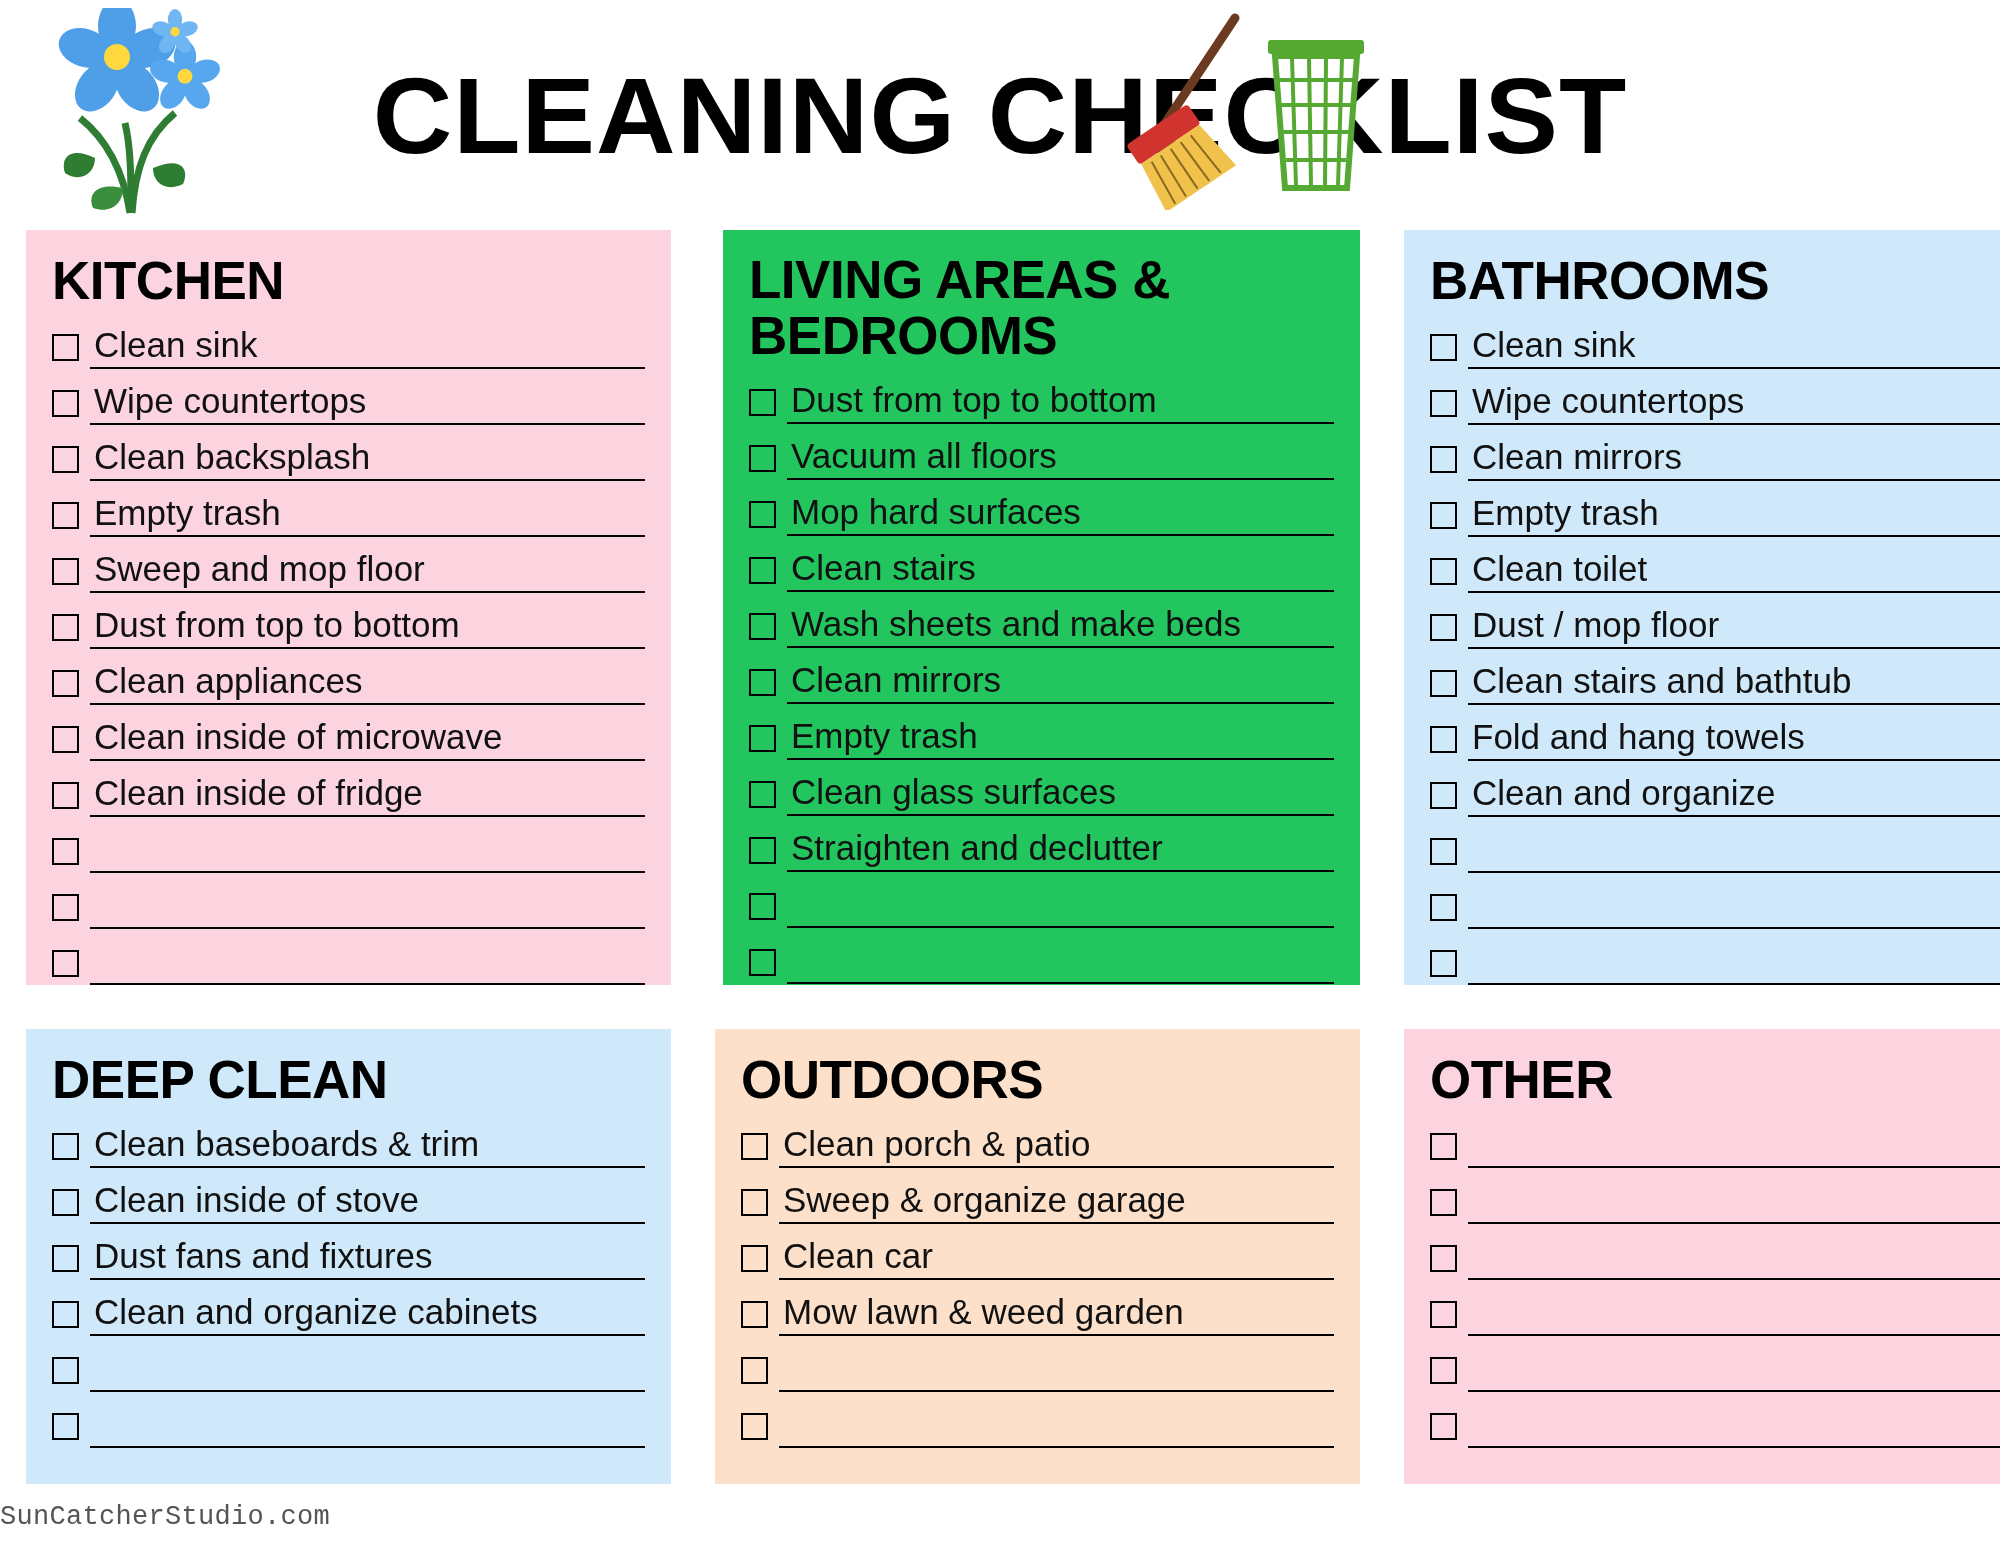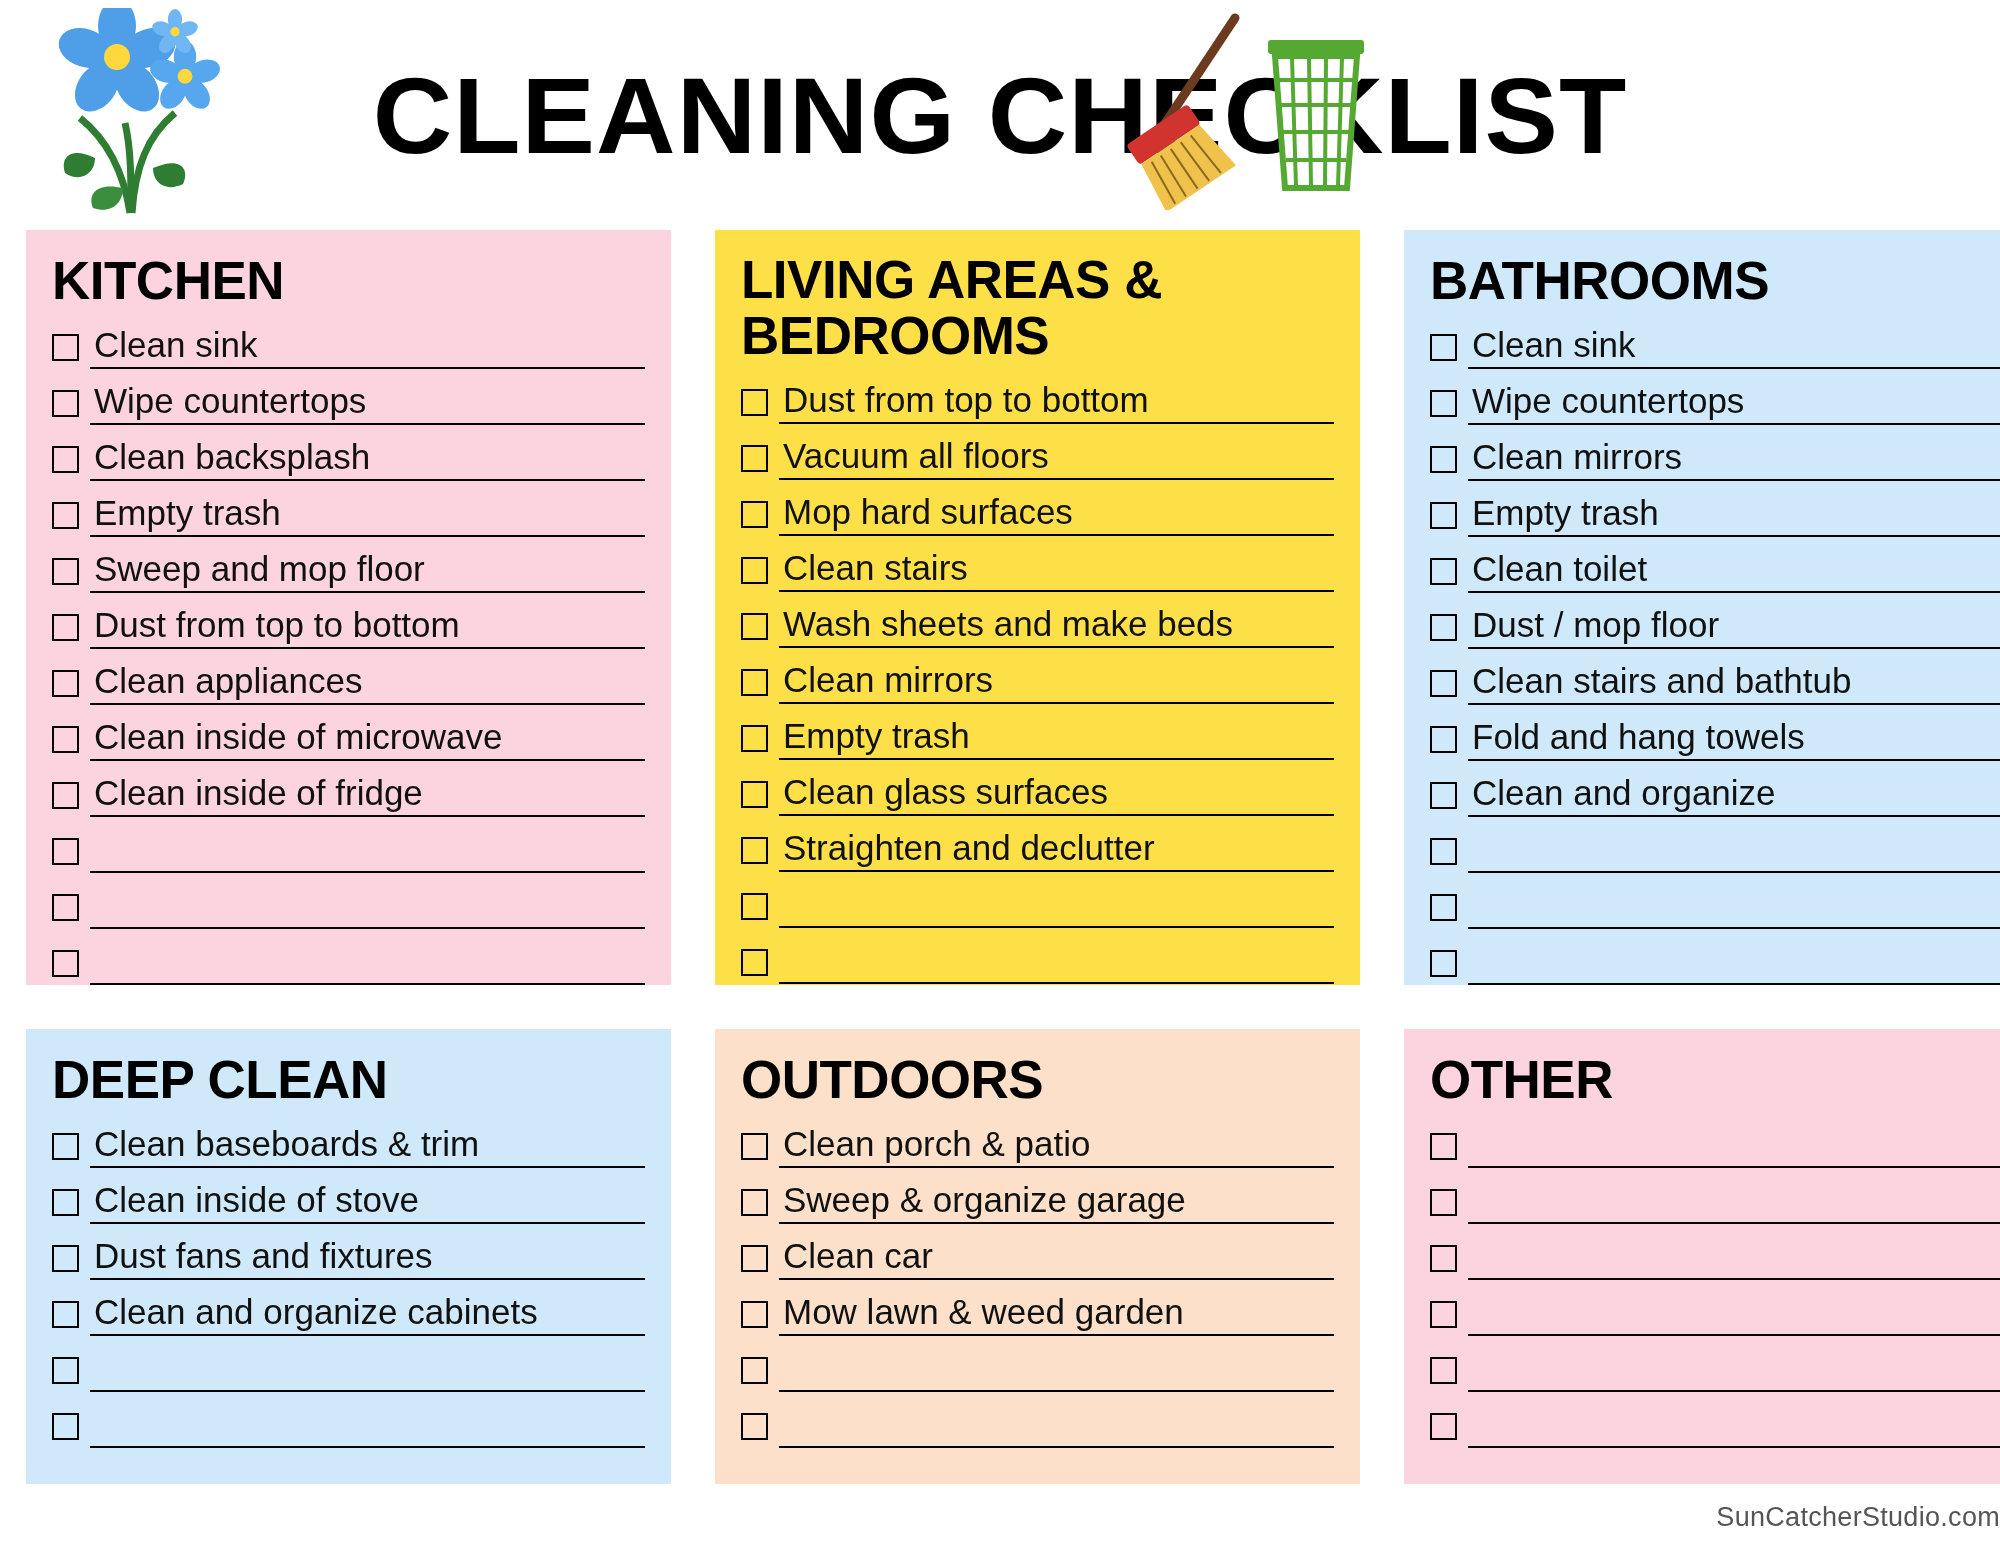--- a/index.html
+++ b/index.html
@@ -110,27 +110,27 @@
     line-height: 1.18;
     color: #111;
     padding-left: 4px;
     padding-bottom: 2px;
     white-space: nowrap;
     overflow: hidden;
   }
 
   
   .pink   { background: #fbd4e0; }
-  .green  { background: #fde047; }
+  .green  { background: #22c55e; margin-left: 8px; }
   .blue   { background: #cfe9fb; }
   .peach  { background: #fde0c9; }
 
   .footer {
-    text-align: right;
-    font-family: Liberation Sans, sans-serif;
+    text-align: left;
+    font-family: Liberation Mono, monospace;
     font-size: 27px;
     color: #555;
     padding-top: 18px;
     letter-spacing: 0.3px;
   }
 </style>
 </head>
 <body>
 
 <div class="page">

